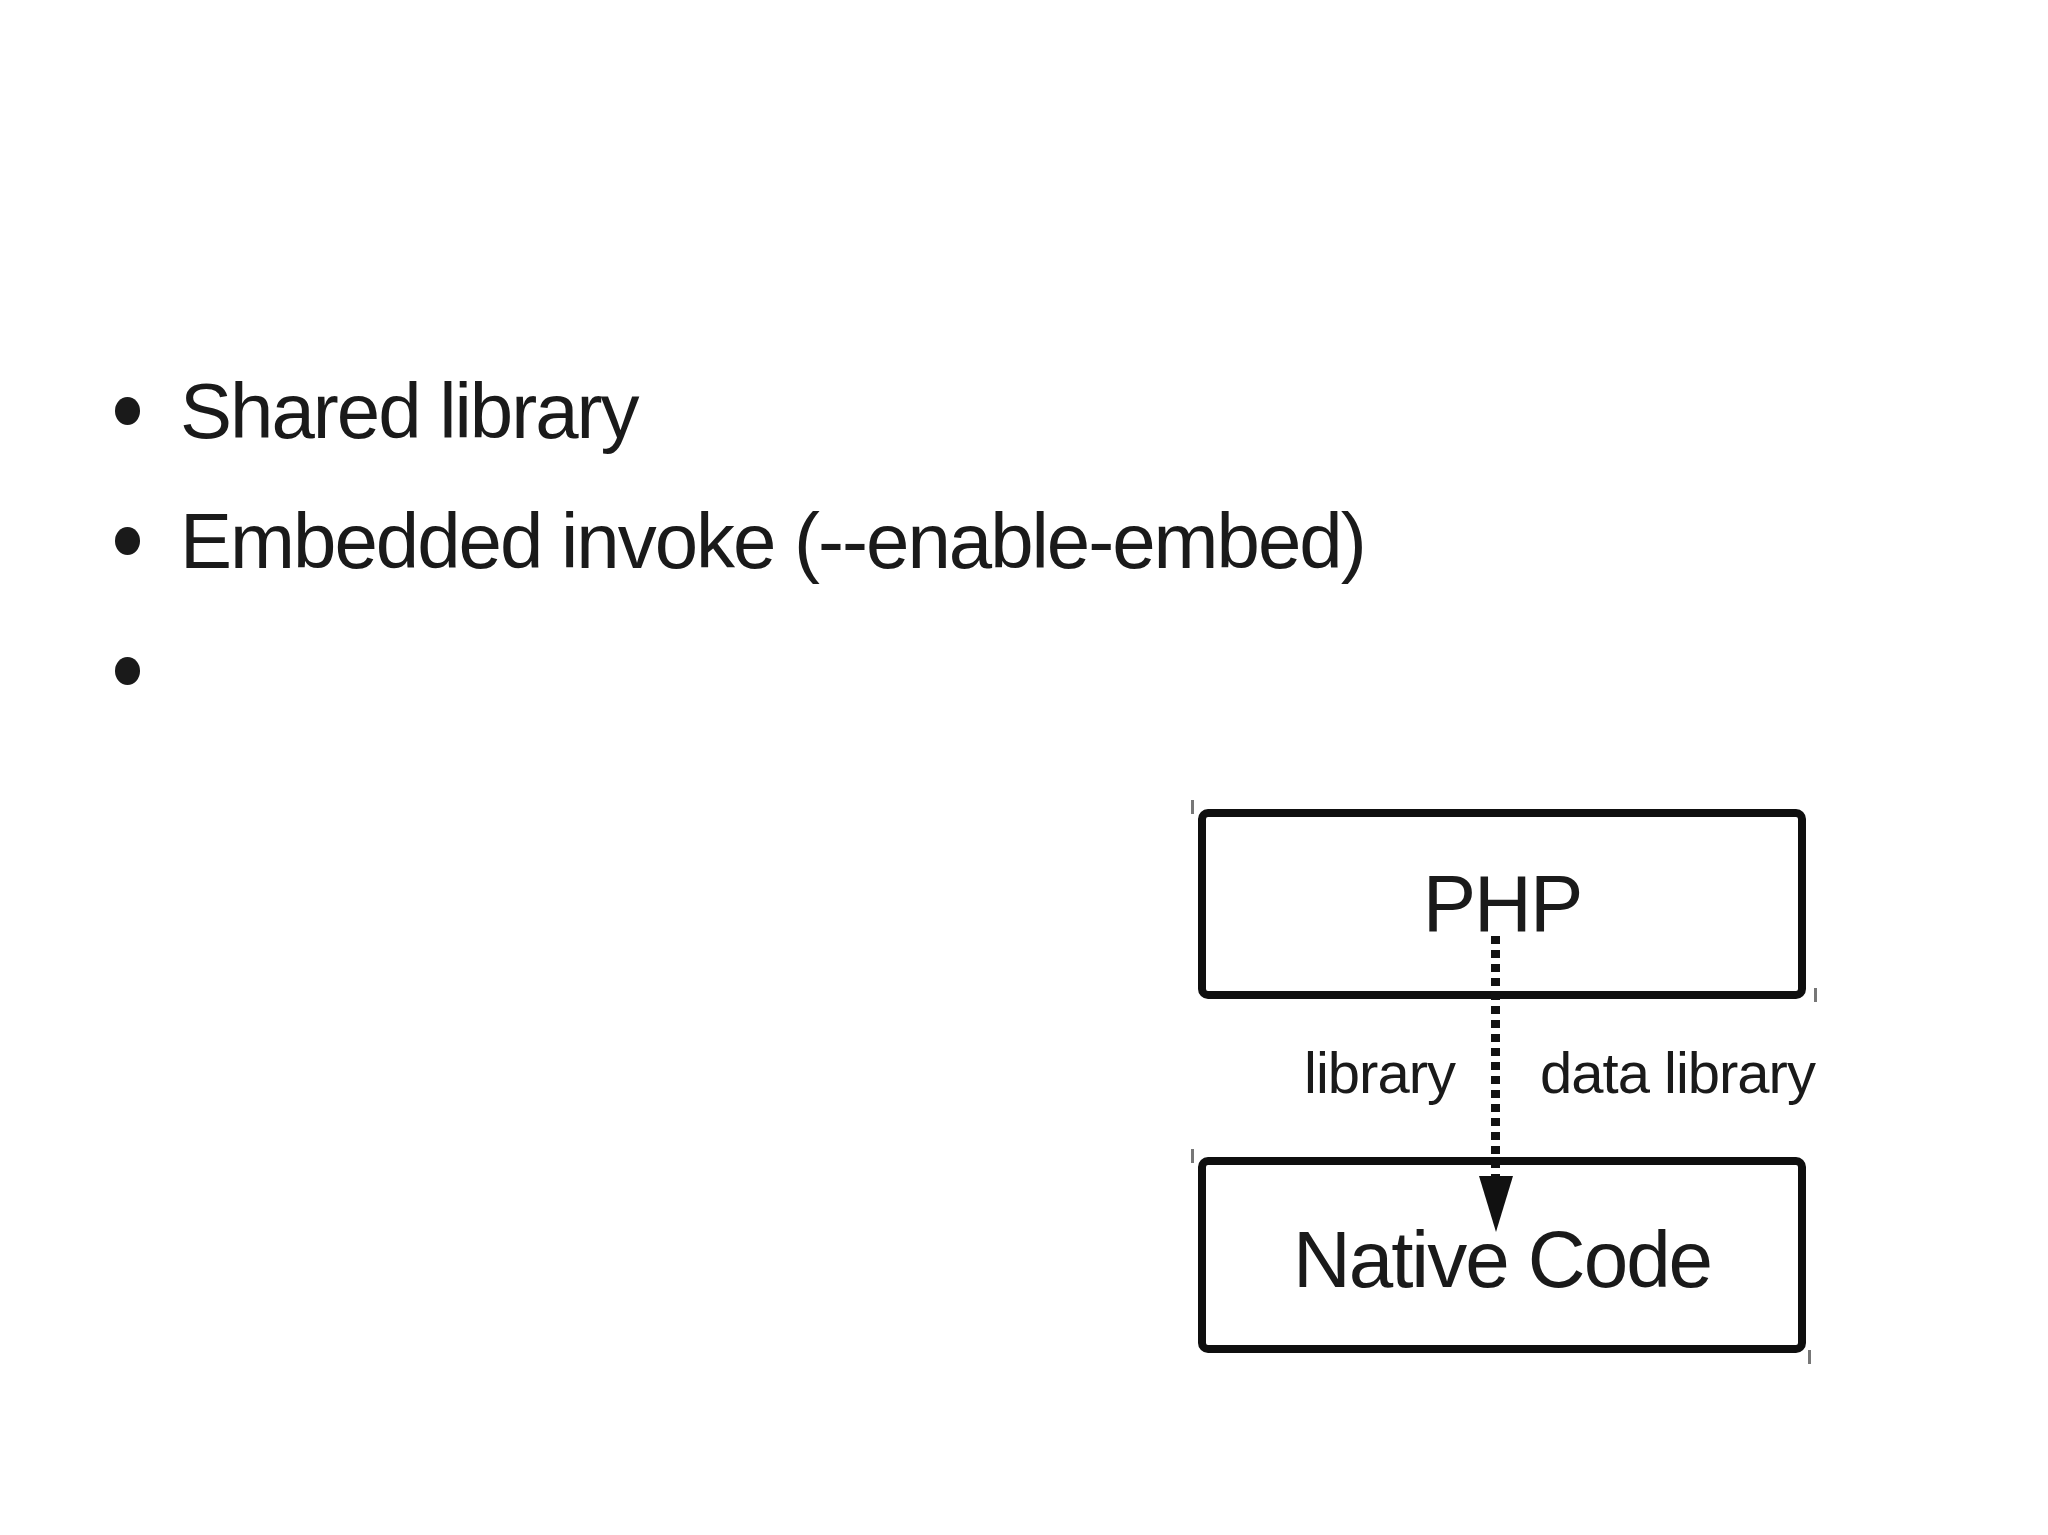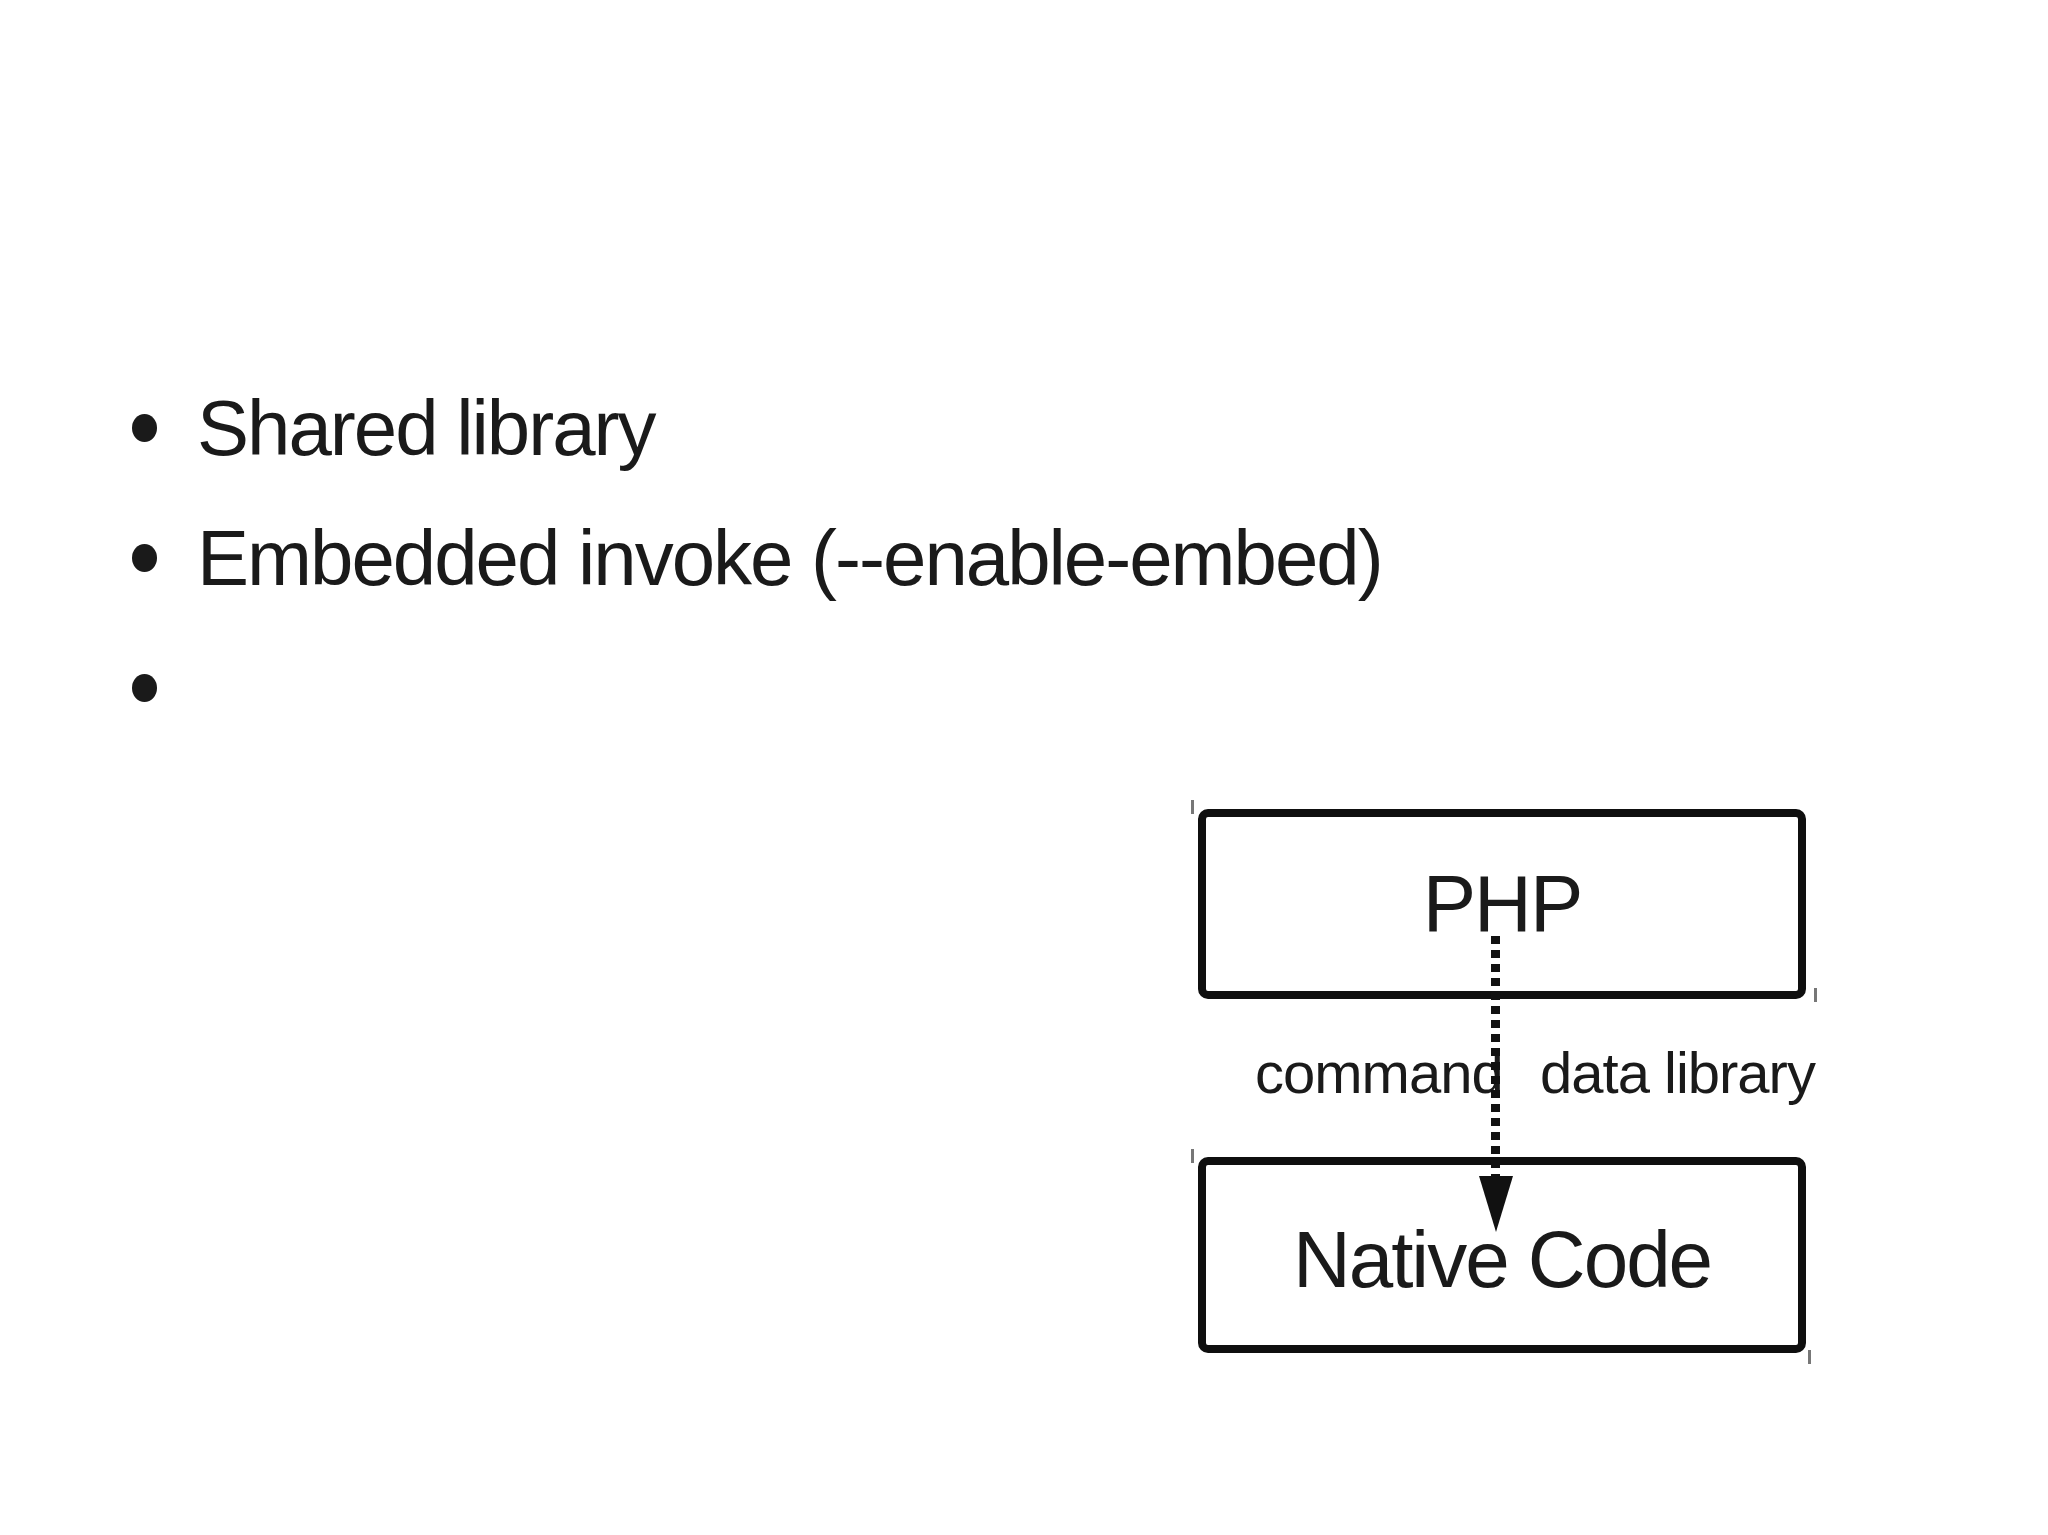--- a/index.html
+++ b/index.html
@@ -16,21 +16,21 @@
     font-family: "Liberation Sans", sans-serif;
     color: #1a1a1a;
   }
 
   
   .bullet-list {
     position: absolute;
     left: 115px;
     top: 366px;
     list-style: none;
-    margin: 17px;
+    margin: 0;
     padding: 0;
   }
   .bullet-item {
     display: flex;
     align-items: center;
     height: 90px;
     margin-bottom: 40px;
   }
   .bullet-dot {
     flex: 0 0 auto;
@@ -153,21 +153,21 @@
     </li>
   </ul>
 
   <div class="diagram-box php-box">
     <span class="box-label">PHP</span>
   </div>
 
   <div class="dotted-line"></div>
   <div class="arrow-head"></div>
 
-  <span class="edge-label edge-label-left">command</span>
+  <span class="edge-label edge-label-left">library</span>
   <span class="edge-label edge-label-right">data library</span>
 
   <div class="diagram-box native-box">
     <span class="box-label">Native Code</span>
   </div>
 
   <div class="corner-tick tick-1"></div>
   <div class="corner-tick tick-2"></div>
   <div class="corner-tick tick-3"></div>
   <div class="corner-tick tick-4"></div>

